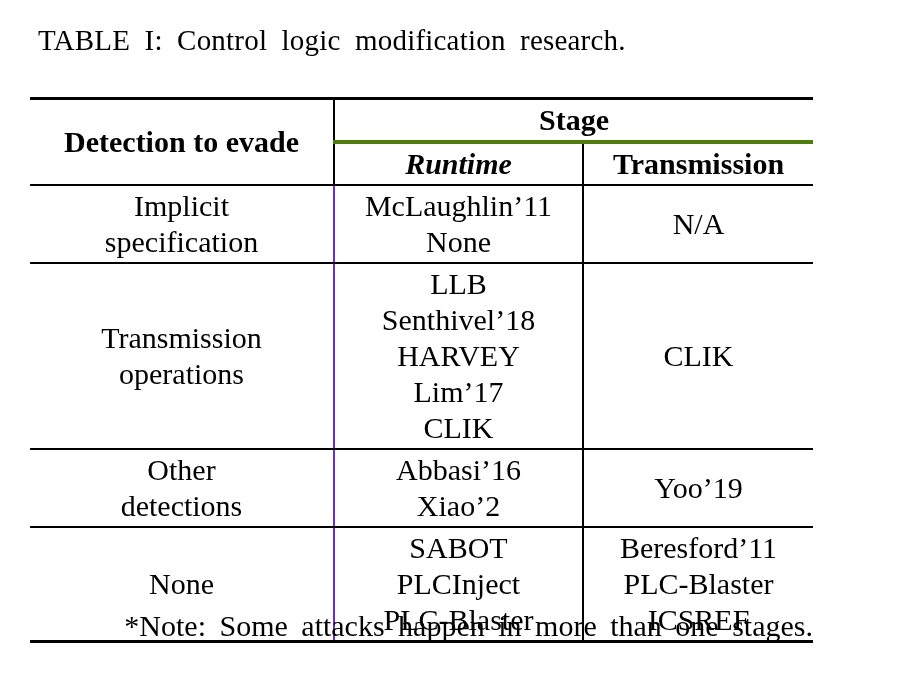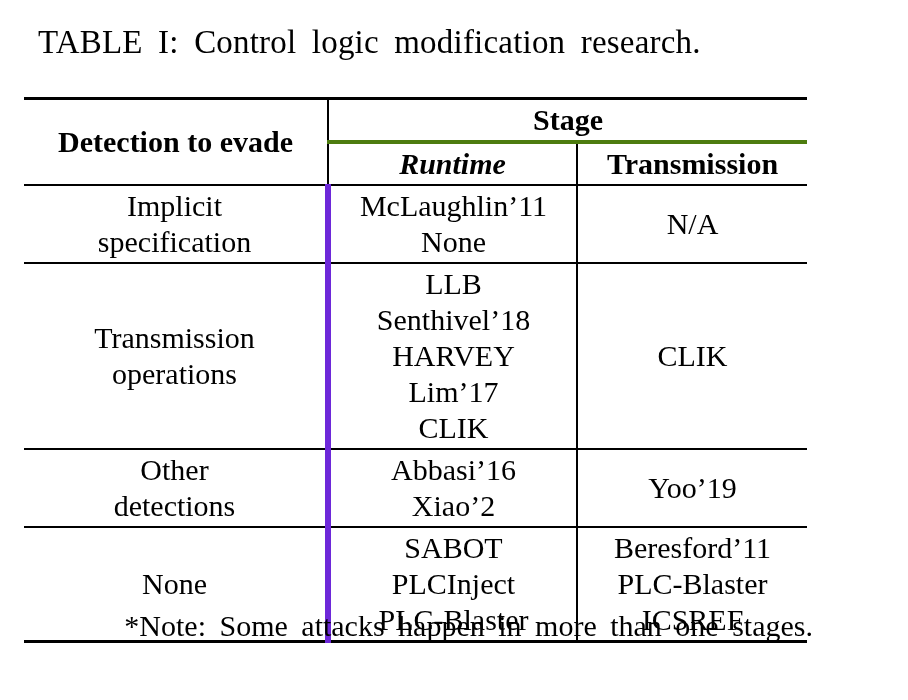--- a/index.html
+++ b/index.html
@@ -9,30 +9,30 @@
     font-family: "Liberation Serif", "DejaVu Serif", serif;
     color: #000000;
     position: relative;
     overflow: hidden;
   }
   .page { position: relative; width: 908px; height: 700px; background: #ffffff; }
 
   .caption {
     position: absolute;
     left: 38px; top: 24px;
-    font-size: 33px;
+    font-size: 29px;
     font-weight: normal;
     letter-spacing: 0.2px;
     word-spacing: 7px;
     white-space: nowrap;
   }
 
   table.research {
     position: absolute;
-    left: 24px; top: 97px;
+    left: 30px; top: 97px;
     width: 783px;
     border-collapse: collapse;
     table-layout: fixed;
     border-top: 3px solid #000;
     border-bottom: 3px solid #000;
   }
   col.c1 { width: 304px; }
   col.c2 { width: 249px; }
   col.c3 { width: 230px; }
 
@@ -43,21 +43,21 @@
     vertical-align: middle;
     padding: 2px 4px;
   }
   thead th { font-weight: bold; }
 
   .det-head  { border-right: 2px solid #000; border-bottom: 2px solid #000; }
   .stage-head{ border-bottom: 4px solid #4d7c0f; height: 33px; }
   .runtime-head { border-right: 2px solid #000; border-bottom: 2px solid #000; height: 34px; font-style: italic; }
   .trans-head   { border-bottom: 2px solid #000; height: 34px; }
 
-  td.det  { border-right: 6px solid #6d28d9; margin-top: 33px; }
+  td.det  { border-right: 2px solid #6d28d9; margin-top: 33px; }
   td.run  { border-right: 2px solid #000; margin-top: 35px; }
   tr.sep td { border-bottom: 2px solid #000; }
 
   tr.r1 td { height: 74px; }
   tr.r2 td { height: 177px; }
   tr.r3 td { height: 69px; }
   tr.r4 td { height: 110px; }
 
   .note {
     position: absolute;

